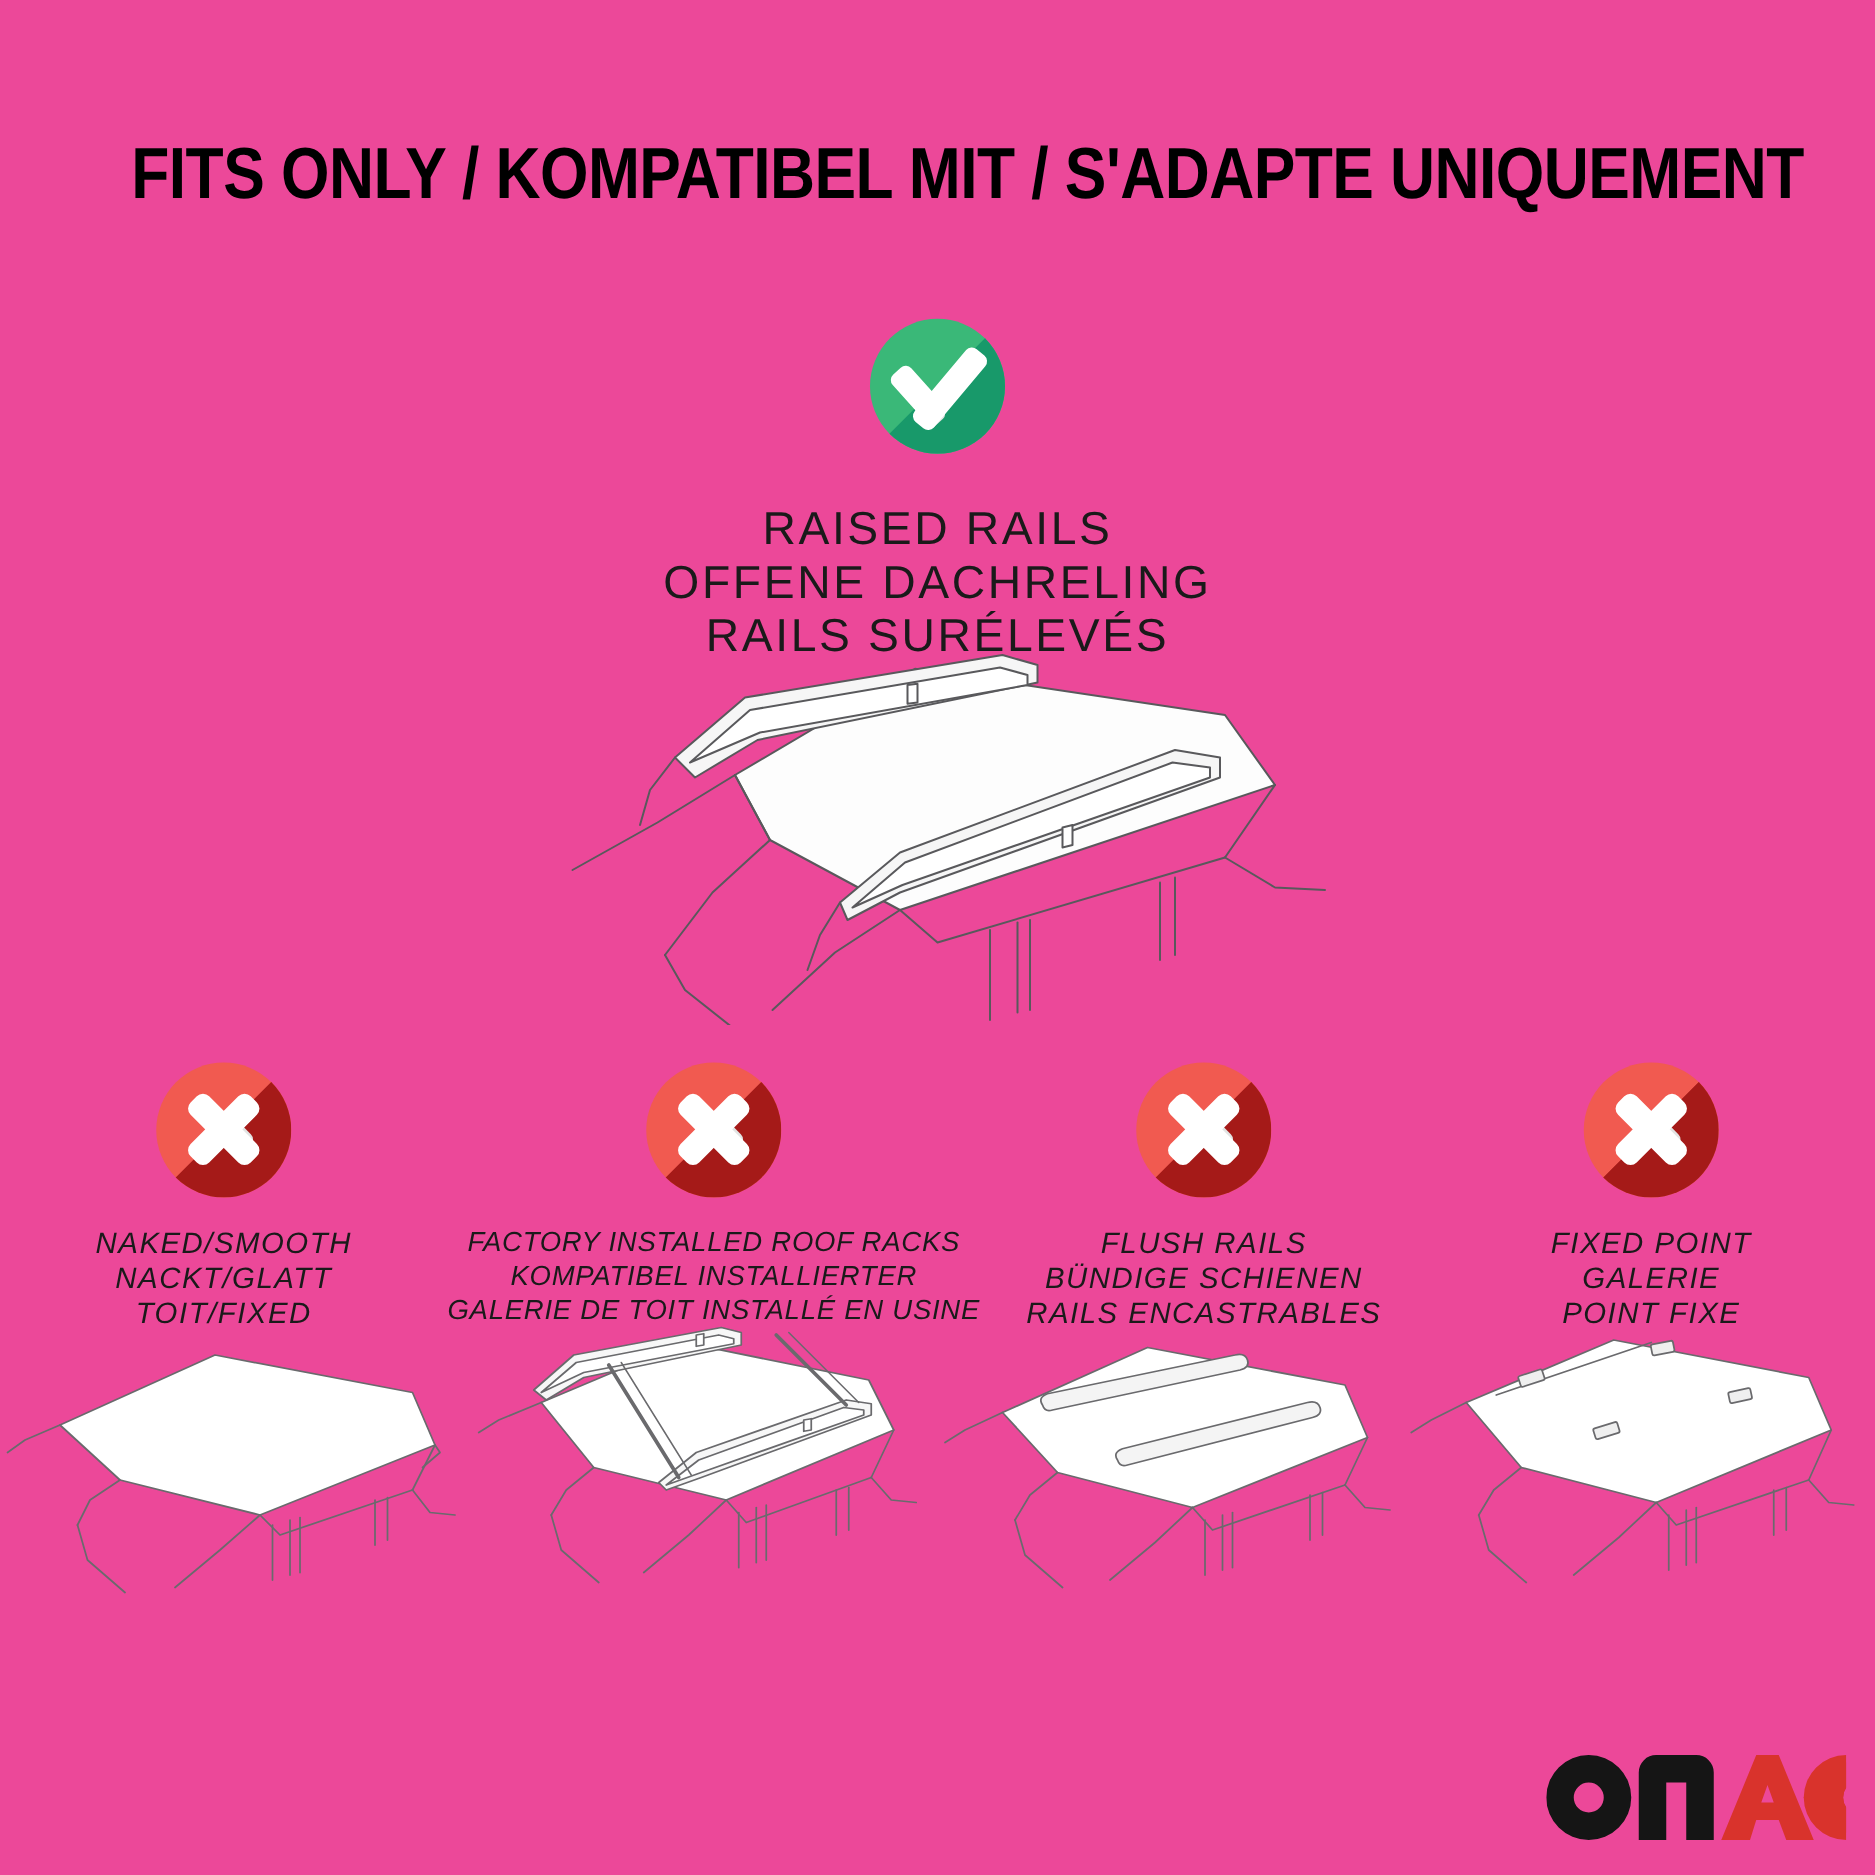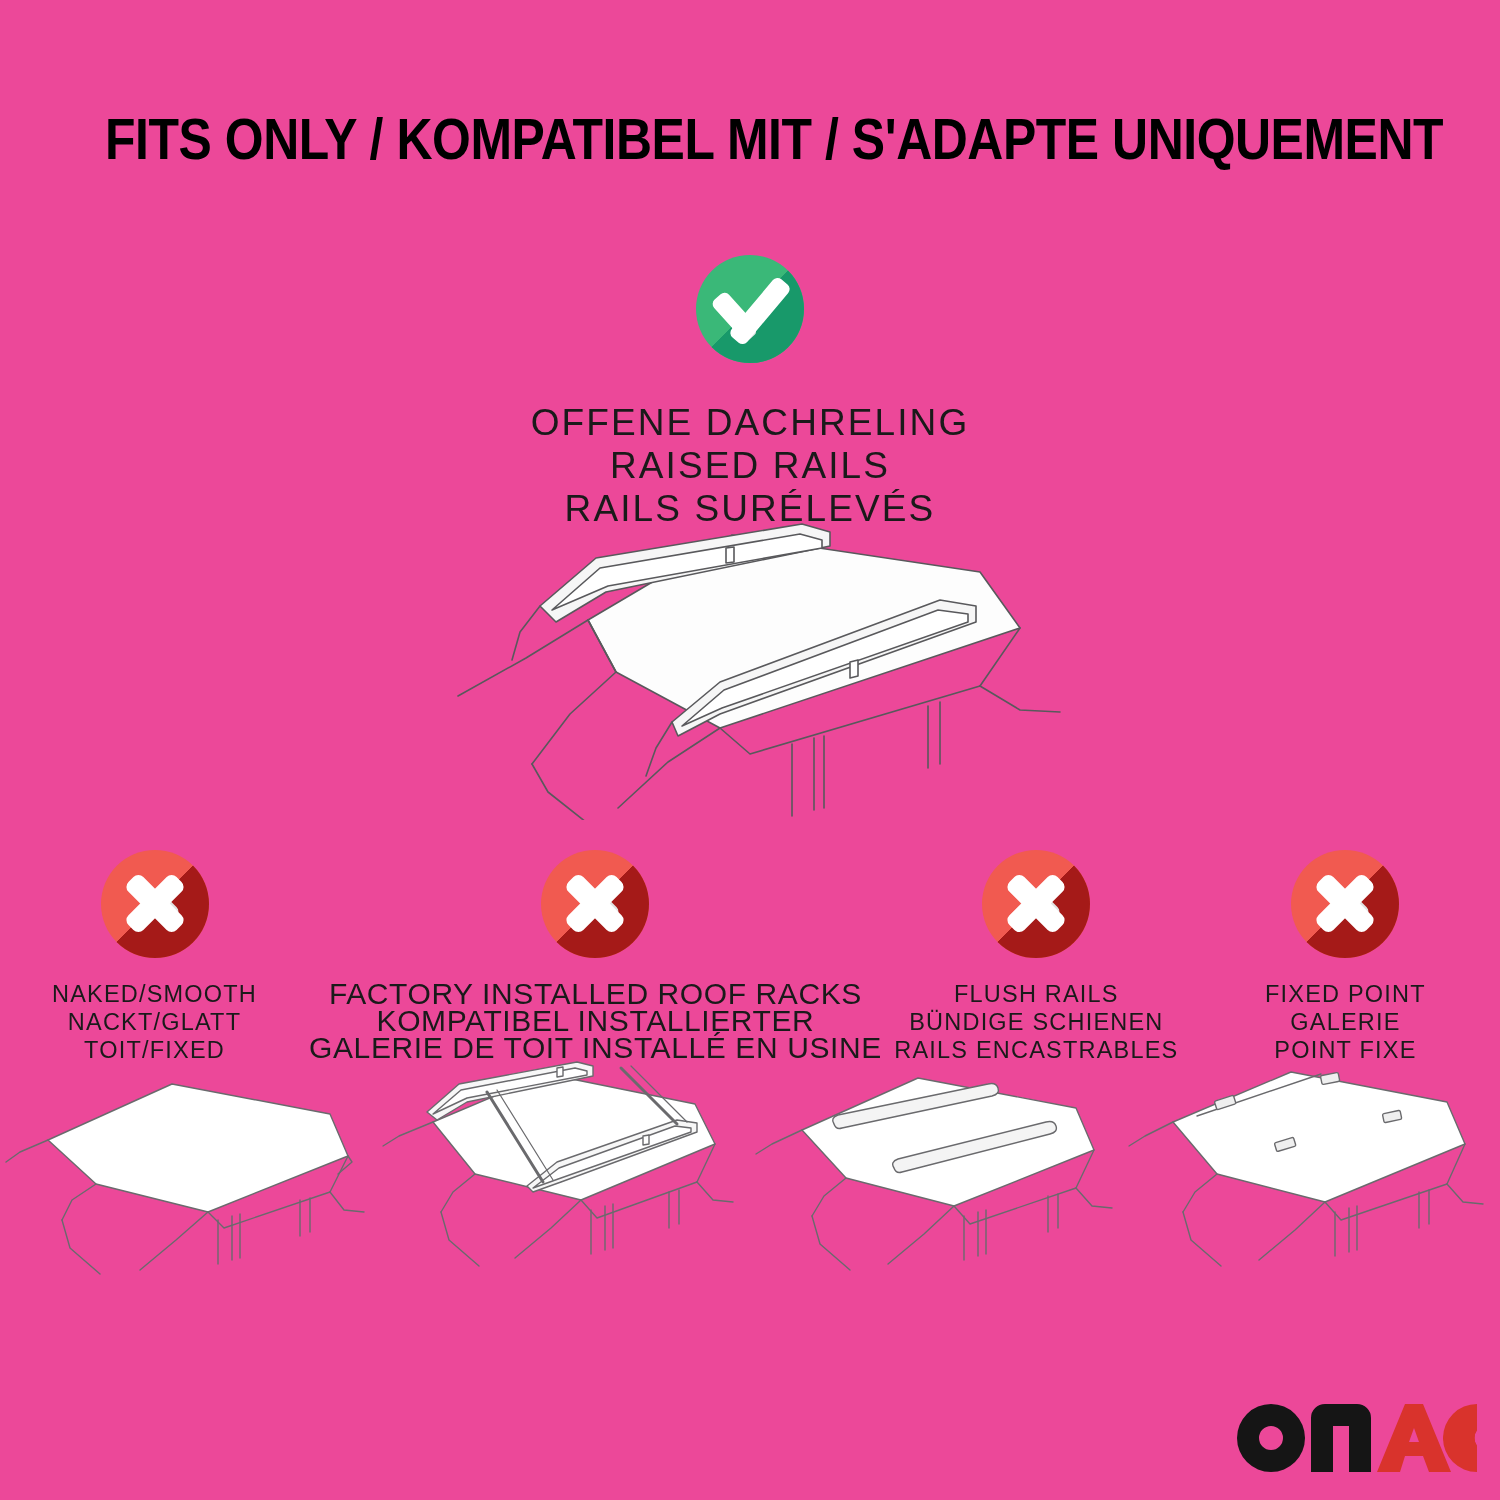--- a/index.html
+++ b/index.html
@@ -145,29 +145,30 @@
     left: 0;
     width: 1500px;
     height: 230px;
     display: flex;
   }
   .col {
     flex: 1 1 0;
     display: flex;
     flex-direction: column;
     align-items: center;
+    font-style: italic;
   }
   .col .caption {
     margin-top: 22px;
     font-size: 23.5px;
     line-height: 28px;
     letter-spacing: 1.2px;
   }
   .col.wide .caption {
-    font-size: 30px;
+    font-size: 22px;
     line-height: 27px;
     letter-spacing: 0.6px;
   }
 
   #art-row {
     position: absolute;
     top: 1060px;
     left: 0;
     width: 1500px;
     height: 240px;
@@ -200,22 +201,22 @@
     <div class="badge green">
       <div class="shadow"></div>
       <div class="check">
         <div class="arm shadowtip"></div>
         <div class="arm short"></div>
         <div class="arm long"></div>
       </div>
     </div>
 
     <div class="caption">
+      <div>RAISED RAILS</div>
       <div>OFFENE DACHRELING</div>
-      <div>RAISED RAILS</div>
       <div>RAILS SURÉLEVÉS</div>
     </div>
   </div>
 
   <div id="hero-art">
     <svg class="roof-svg" viewBox="0 0 680 320" preserveAspectRatio="xMidYMid meet" fill="none" stroke="#59595c" stroke-width="1.6" stroke-linejoin="round" stroke-linecap="round">
 
       <path d="M168 120 L312 35 L560 72 L600 128 L300 228 L196 172 Z" fill="#fdfdfd"></path>
 
       <path d="M168 120 L106 158 L38 196"></path>

